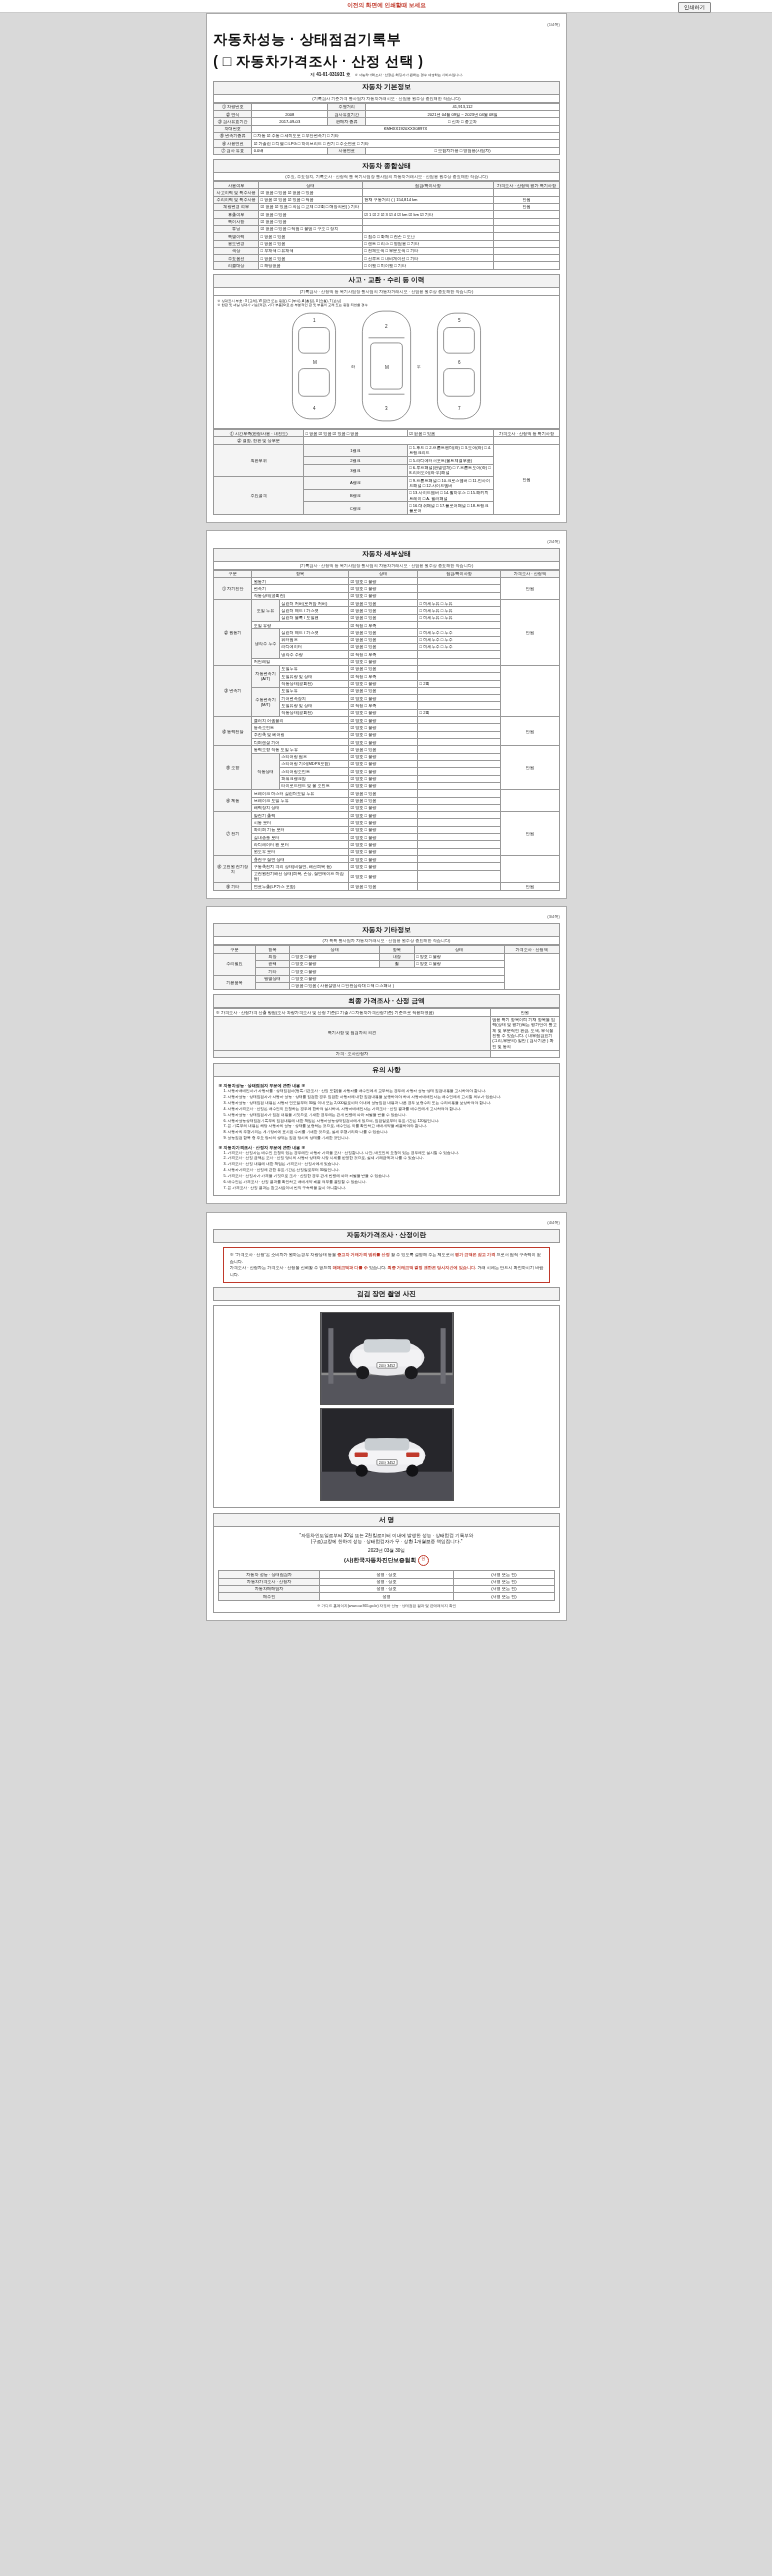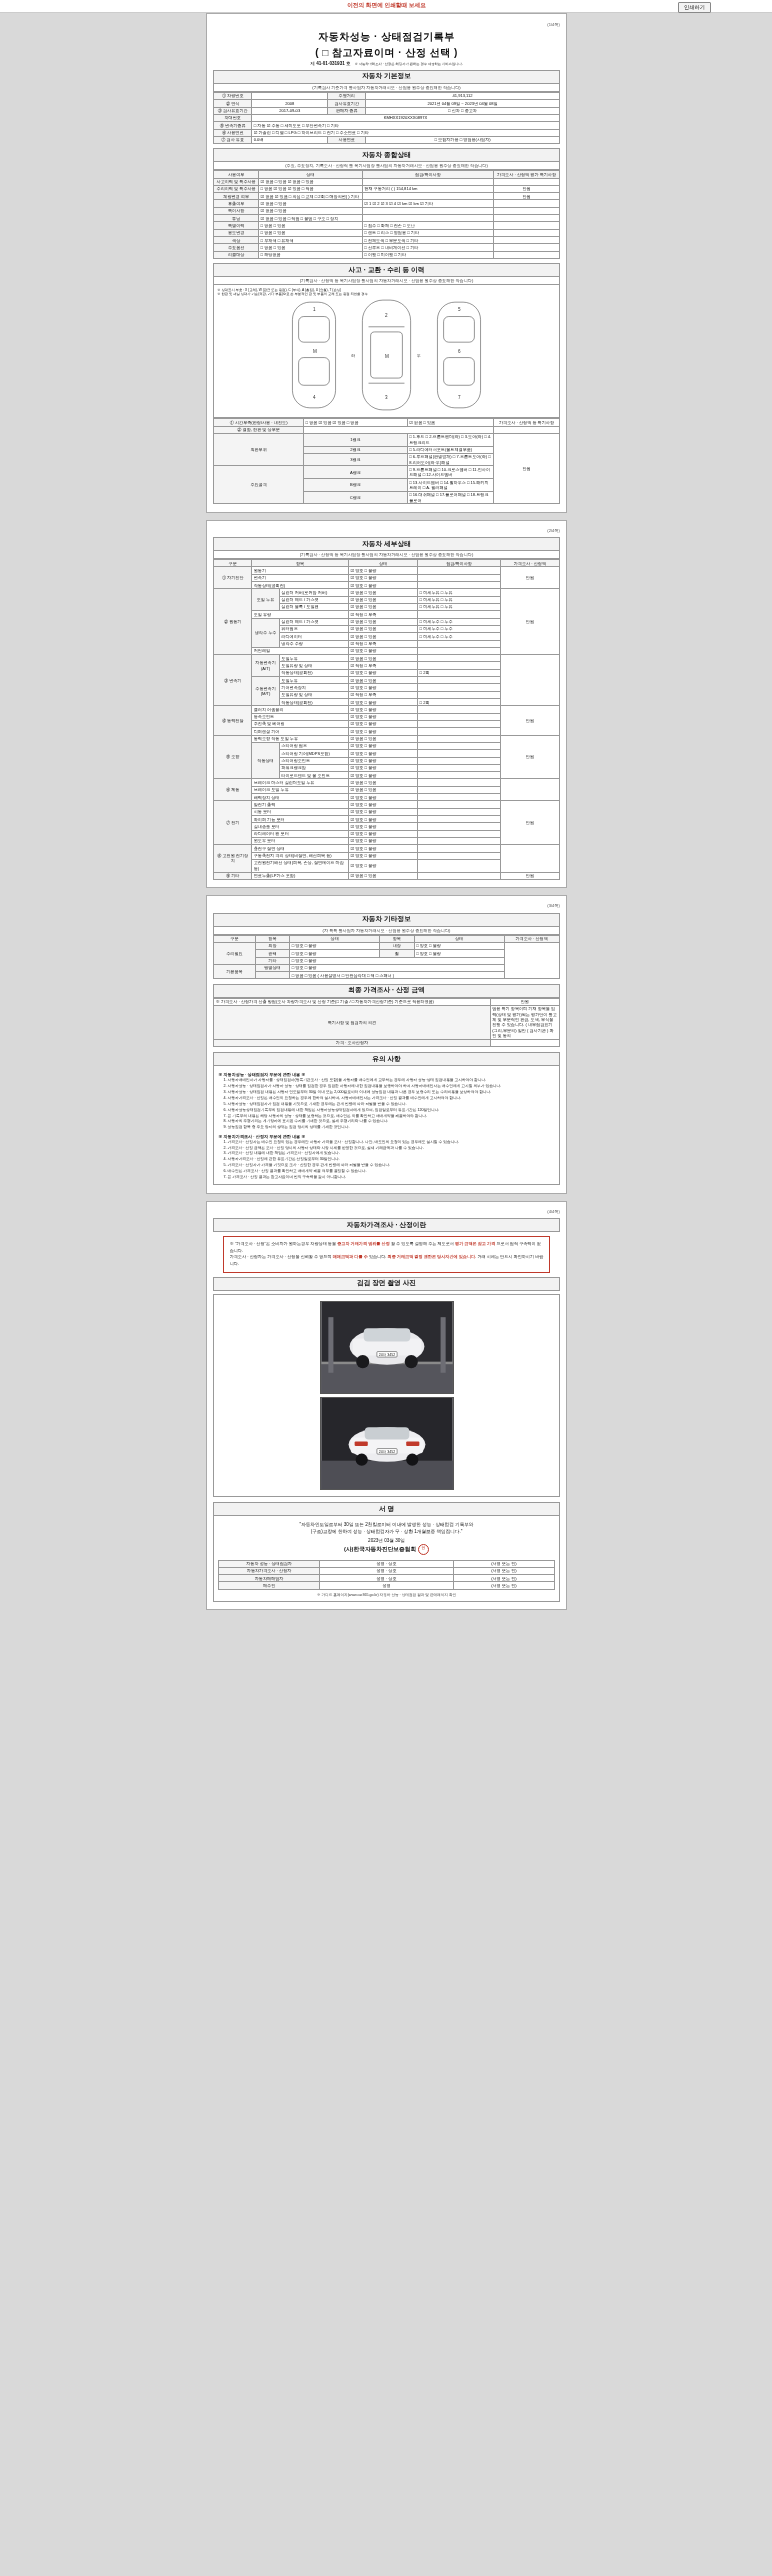--- a/index.html
+++ b/index.html
@@ -29,22 +29,22 @@
   .page {
     width:361px;
     margin:0 auto 7.2px auto;
     background:#fff;
     border:0.5px solid #aaa;
     padding:5.2px 6.2px 7.2px 6.2px;
     position:relative;
   }
   .pagenum { text-align:right; font-size:4.1px; color:#555; margin-top:2.1px; }
   .doc-title {
-    text-align:center;
-    font-size:10px;
+    text-align:left;
+    font-size:14px;
     font-weight:bold;
     letter-spacing:0.5px;
     line-height:1.35;
     margin:3.1px 0 1px 0;
   }
   .doc-no {
     text-align:center;
     font-size:4.6px;
     margin-bottom:4.1px;
   }
@@ -108,21 +108,21 @@
 
 <div class="topbar">
   <span class="notice">이전의 화면에 인쇄할때 보세요</span>
   <button class="print-btn">인쇄하기</button>
 </div>
 
 <div class="page">
   <div class="pagenum">(1/4쪽)</div>
 
   <div class="doc-title">자동차성능 · 상태점검기록부</div>
-  <div class="doc-title">( □ 참고자료이며 · 산정 선택 )</div>
+  <div class="doc-title">( □ 자동차가격조사 · 산정 선택 )</div>
   <div class="doc-no">
     <span>제</span>
     <b>41-01-031931</b>
     <span>호</span>
     &nbsp;&nbsp;<span class="tiny">※ 자동차마력조사 · 산정은 해당자가 원하는 경우 제공하는 서비스입니다.</span>
   </div>
 
   <div class="sec-title">자동차 기본정보</div>
   <div class="sec-note">(기록검사 기준가격 통사업자 자동차거래시보 · 산업용 원주상 중요해한 작습니다)</div>
 

